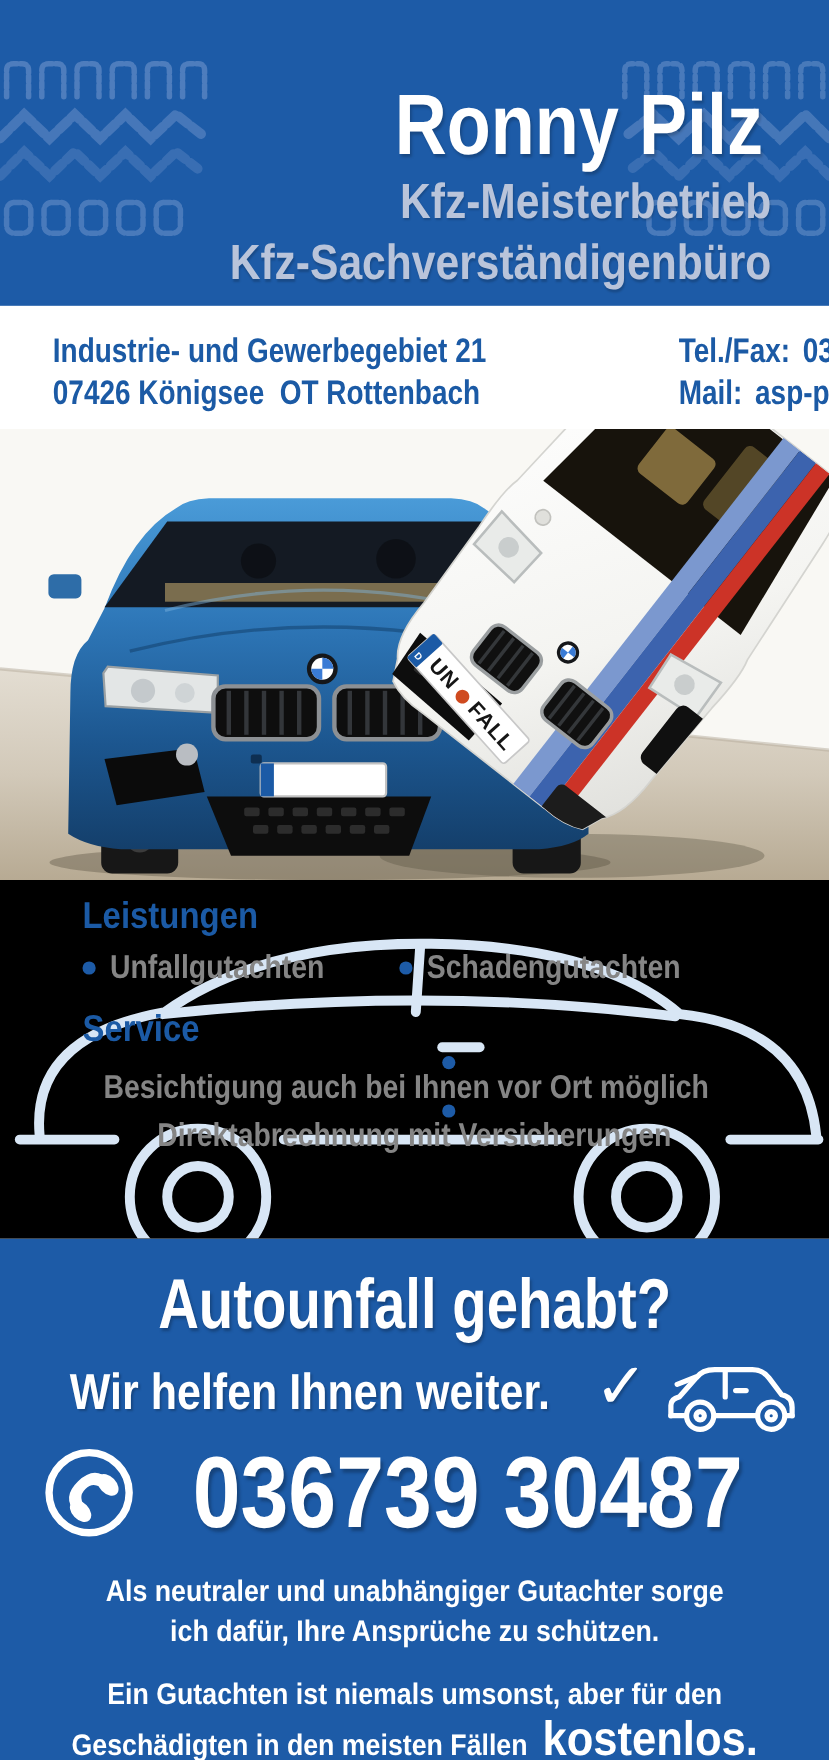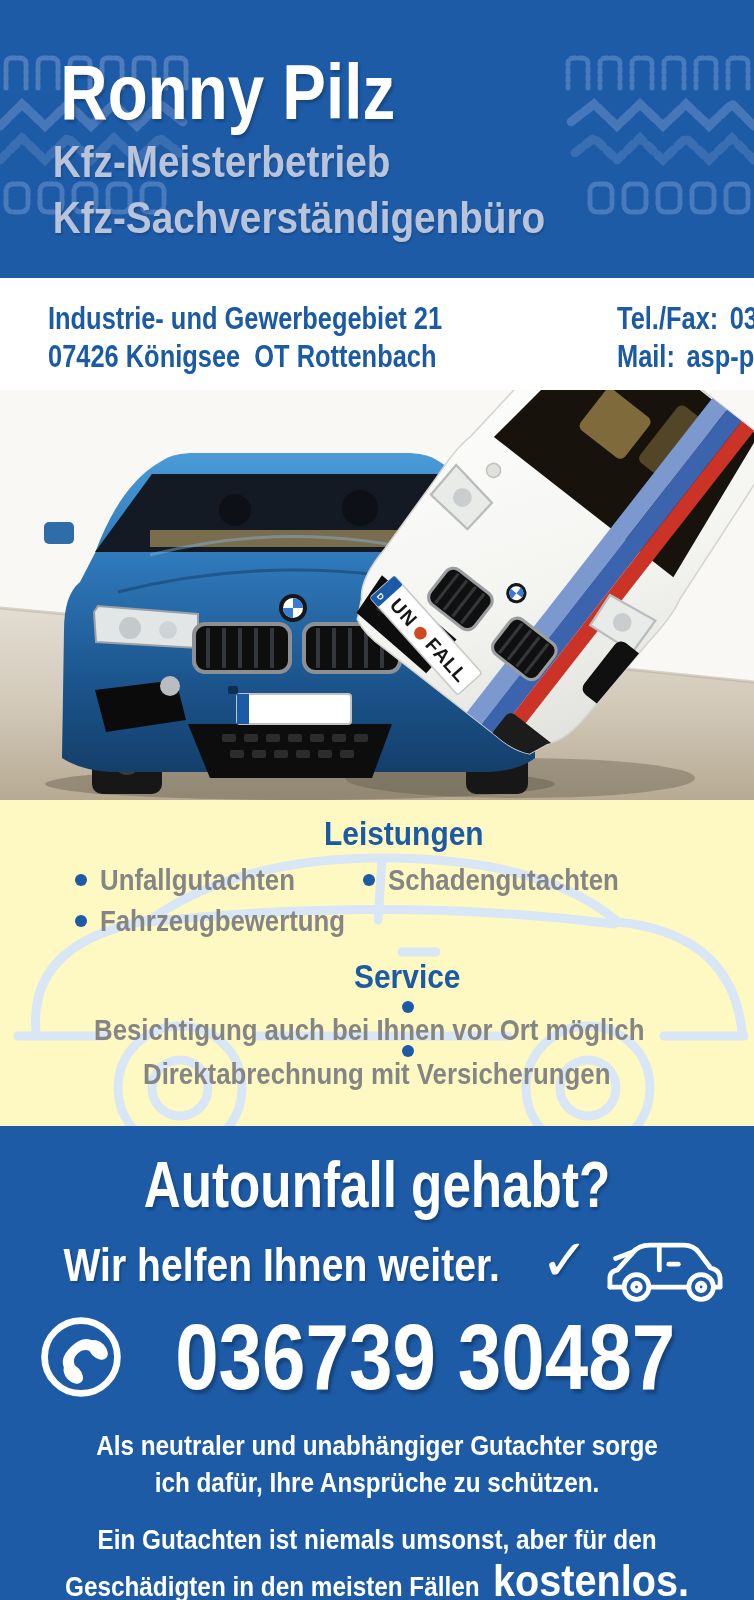--- a/index.html
+++ b/index.html
@@ -2,21 +2,21 @@
 <html><head>
 <meta charset="utf-8">
 <style>
   * { margin:0; padding:0; box-sizing:border-box; }
   html,body { width:754px; }
   body { font-family:"Liberation Sans", sans-serif; background:#ffffff; }
   .flyer { position:relative; width:754px; height:1600px; overflow:hidden; background:#fff; }
 
   
   .hdr { position:relative; width:754px; height:278px; background:#1d5ba7; overflow:hidden; }
-  .hdr-text { position:relative; z-index:2; text-align:left; padding-top:50px; }
+  .hdr-text { position:relative; z-index:2; text-align:right; padding-top:71px; }
   .hdr-name { display:block; color:#ffffff; font-weight:bold; font-size:78px; line-height:84px;
               transform:scaleX(.84); transform-origin:center; text-shadow:2px 3px 3px rgba(0,0,0,.22); }
   .hdr-sub  { display:block; color:#b9c4da; font-weight:bold; font-size:45px; line-height:56px;
               transform:scaleX(.86); transform-origin:center; text-shadow:1px 2px 2px rgba(0,0,0,.18); }
   .tracks { position:absolute; top:48px; width:190px; height:180px; z-index:1; opacity:.85; }
   .tracks.left { left:0; }
   .tracks.right { right:0; transform:scaleX(-1); }
 
   
   .contact { width:754px; height:112px; background:#ffffff; padding:22px 0 0 48px;
@@ -24,26 +24,26 @@
   .contact .col { line-height:38px; }
   .contact .col.right { margin-left:88px; }
   .cndL { display:inline-block; transform:scaleX(.82); transform-origin:left center; white-space:pre; }
   .gap { margin-left:14px; }
 
   
   .photo { position:relative; width:754px; height:410px; overflow:hidden; }
   .photo svg { display:block; }
 
   
-  .services { position:relative; width:754px; height:326px; background:#fef9c3; overflow:hidden;text-align:center; }
+  .services { position:relative; width:754px; height:326px; background:#000000; overflow:hidden; }
   .services .wm { position:absolute; inset:0; z-index:0; }
   .services .content { position:relative; z-index:1; padding:12px 0 0 75px; }
   .sv-h { color:#1b5aa5; font-weight:bold; font-size:34px; line-height:42px;
           transform:scaleX(.88); transform-origin:left center; display:inline-block; }
-  .sv-grid { display:grid; grid-template-columns:288px auto; row-gap:1px; margin-top:6px; }
+  .sv-grid { display:grid; grid-template-columns:288px auto; row-gap:20px; margin-top:6px; }
   .sv-item { display:flex; align-items:center; height:40px; }
   .dot { width:12px; height:12px; border-radius:50%; background:#1d5ba7; margin-right:13px; flex:0 0 auto; }
   .sv-txt { color:#858585; font-weight:bold; font-size:30px; white-space:nowrap;
             transform:scaleX(.86); transform-origin:left center; display:inline-block; }
   .sv-h2 { margin-top:14px; }
   .sv-list1 { margin-top:4px; }
   .sv-list1 .sv-item { height:44px;flex-direction:column; }
 
   
   .ftr { width:754px; height:474px; background:#1d5ba7; color:#fff; padding-top:22px; }
@@ -319,24 +319,20 @@
       <span class="sv-h">Leistungen</span>
       <div class="sv-grid">
         <div class="sv-item">
             <span class="dot"></span>
             <span class="sv-txt">Unfallgutachten</span>
           </div>
         <div class="sv-item">
             <span class="dot"></span>
             <span class="sv-txt">Schadengutachten</span>
           </div>
-        <div class="sv-item">
-            <span class="dot"></span>
-            <span class="sv-txt">Fahrzeugbewertung</span>
-          </div>
       </div>
       <span class="sv-h sv-h2">Service</span>
       <div class="sv-list1">
         <div class="sv-item">
             <span class="dot"></span>
             <span class="sv-txt">Besichtigung auch bei Ihnen vor Ort möglich</span>
           </div>
         <div class="sv-item">
             <span class="dot"></span>
             <span class="sv-txt">Direktabrechnung mit Versicherungen</span>

